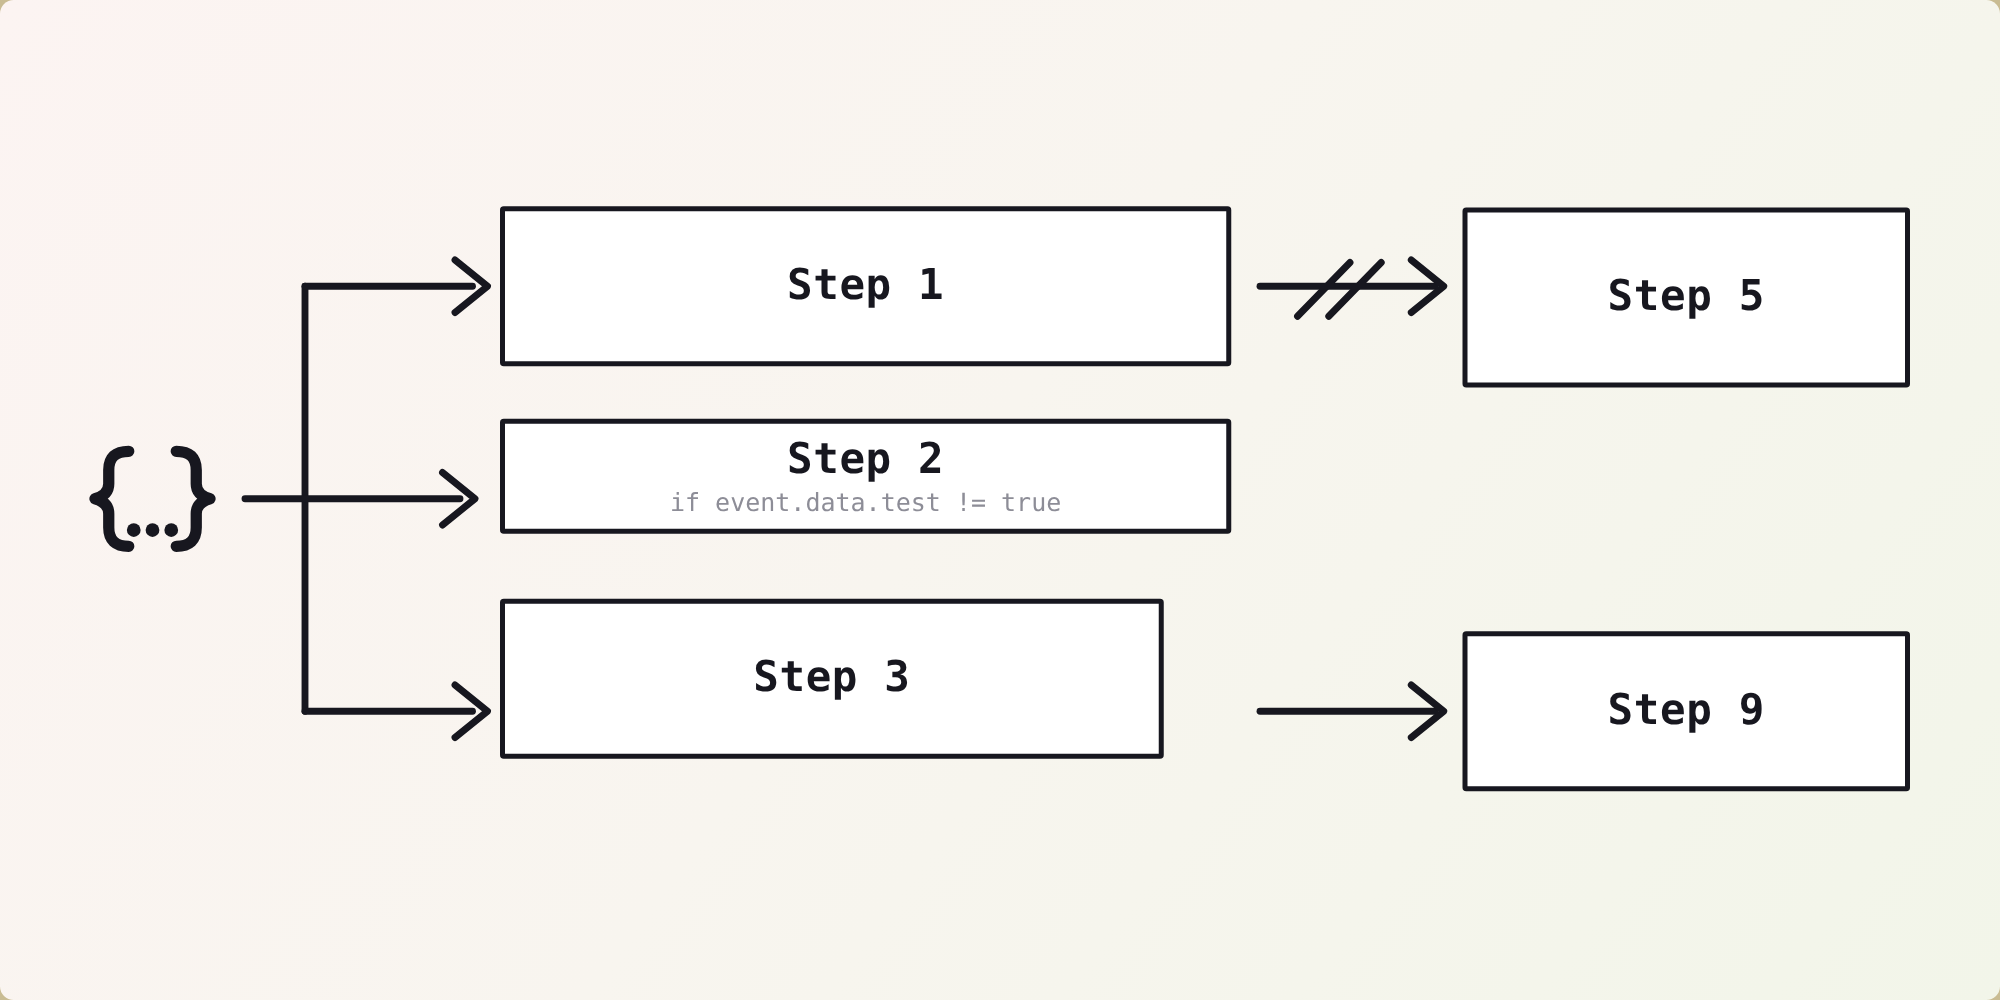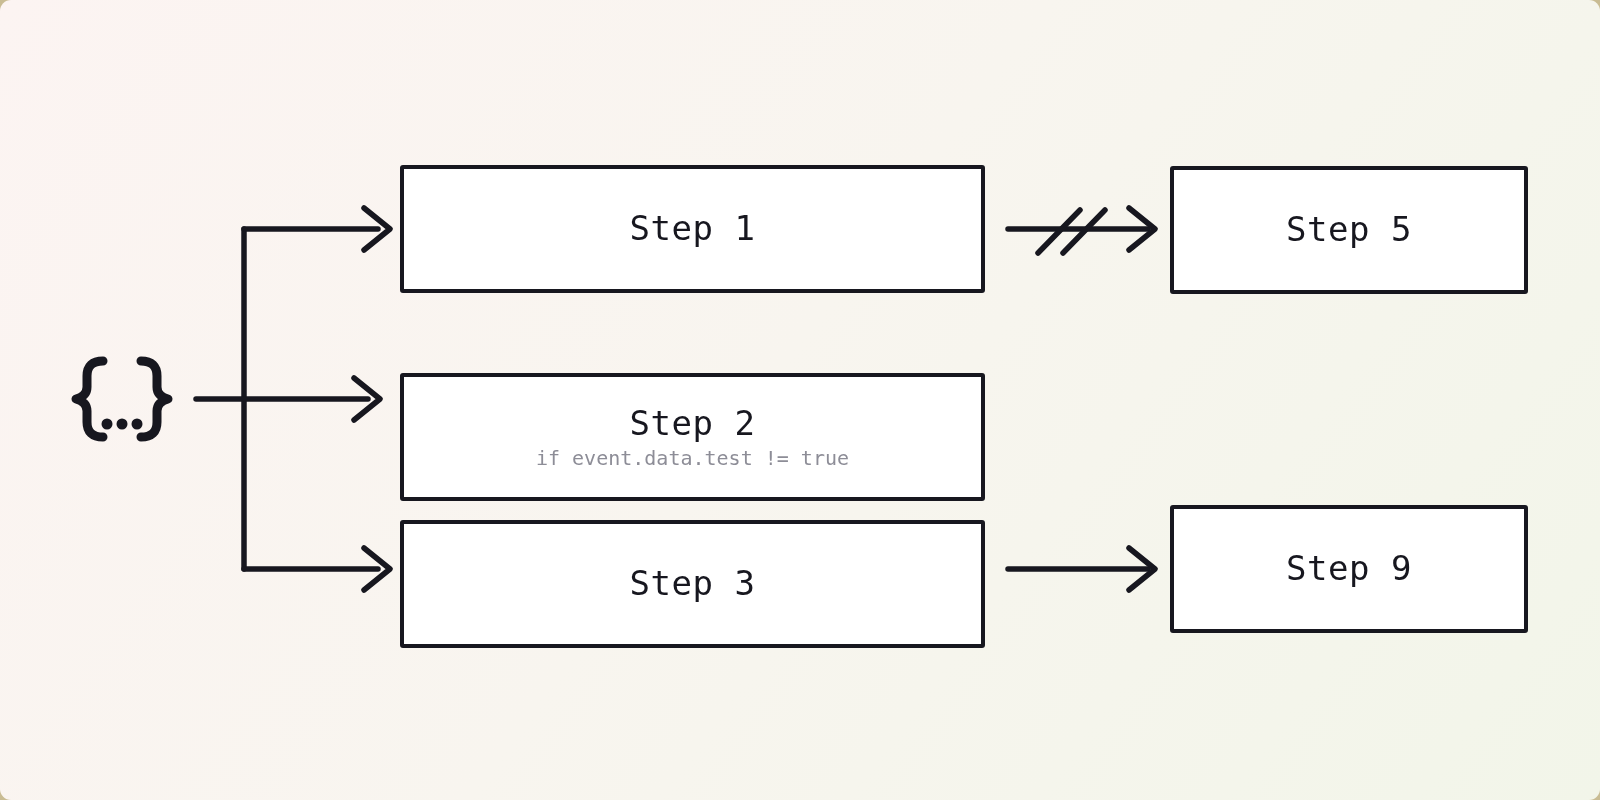--- a/index.html
+++ b/index.html
@@ -47,36 +47,36 @@
     background: var(--node-bg);
     border: 4px solid var(--edge);
     border-radius: 3px;
     display: flex;
     flex-direction: column;
     align-items: center;
     justify-content: center;
   }
   .node-label {
     font-size: 34px;
-    font-weight: normal;
+    font-weight: bold;
     letter-spacing: 0.5px;
     color: var(--node-text);
     line-height: 1.15;
   }
   .node-condition {
     font-size: 20px;
     color: var(--condition-text);
     line-height: 1.2;
     margin-top: 3px;
     white-space: nowrap;
   }
   #n-step1 { left: 400px; top: 165px; width: 585px; height: 128px; }
-  #n-step2 { left: 400px; top: 335px; width: 585px; height: 128px; margin-top: 38px; }
-  #n-step3 { left: 400px; top: 520px; width: 585px; height: 128px; }
-  #n-step5 { left: 1170px; top: 166px; width: 358px; height: 128px; }
+  #n-step2 { left: 400px; top: 335px; width: 585px; height: 92px; }
+  #n-step3 { left: 400px; top: 479px; width: 531px; height: 128px; }
+  #n-step5 { left: 1170px; top: 166px; width: 358px; height: 144px; }
   #n-step6 { left: 1170px; top: 505px; width: 358px; height: 128px; }
 </style>
 </head>
 <body>
 
 <div class="canvas">
 
   <svg class="edge-layer" viewBox="0 0 1600 800">
 
     <g>

